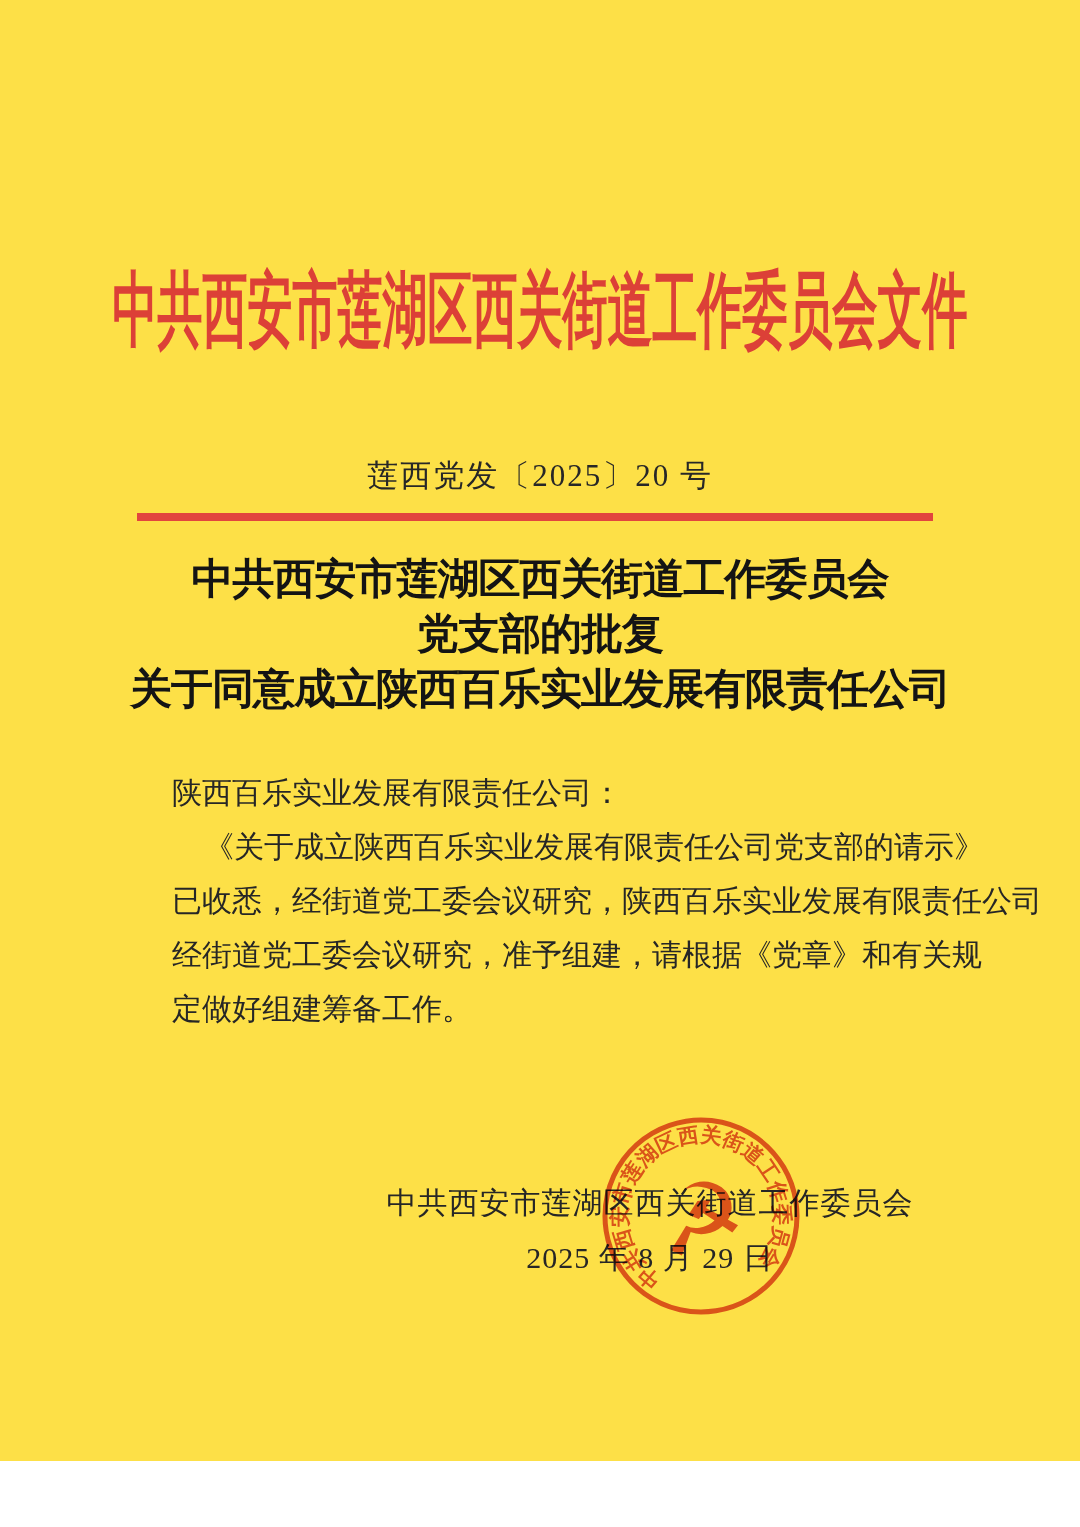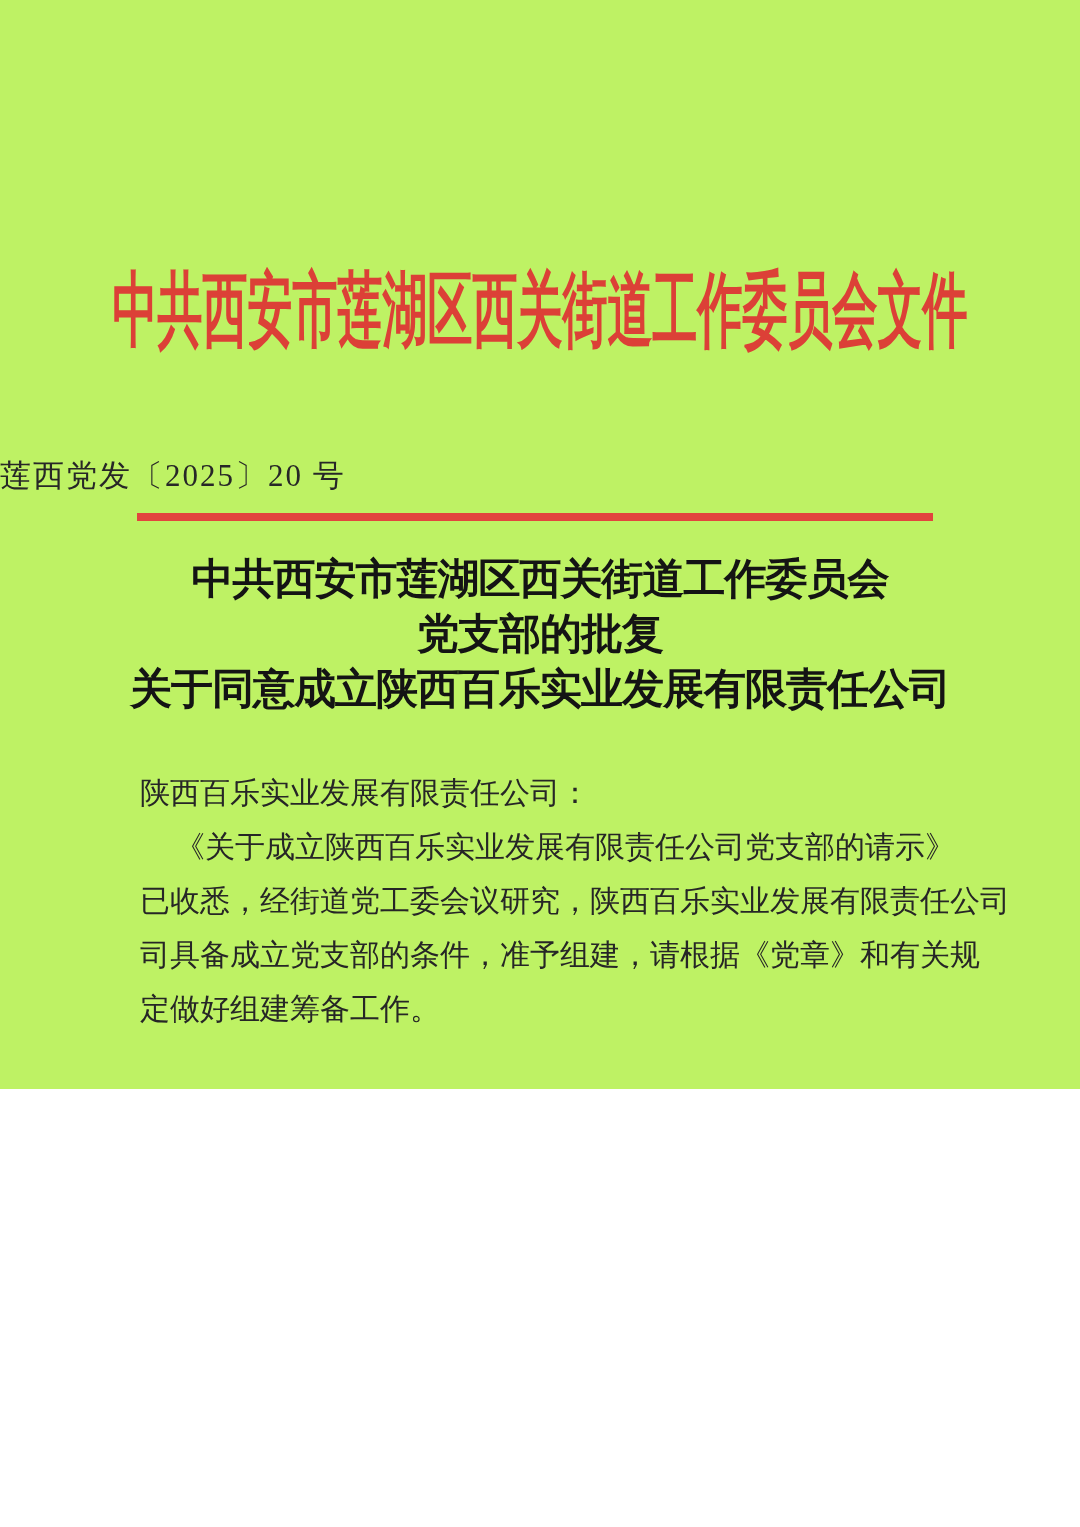--- a/index.html
+++ b/index.html
@@ -1,20 +1,20 @@
 <!DOCTYPE html>
 <html><head>
 <meta charset="utf-8">
 <style>
   html, body { margin: 0; padding: 0; background: #ffffff; }
   .page {
     position: relative;
     width: 1080px;
-    height: 1089px;
-    background: #bef264;
+    height: 1461px;
+    background: #fde047;
     overflow: hidden;
     font-family: "Liberation Serif", "DejaVu Serif", serif;
     color: #222;
   }
   
   .red-header {
     position: absolute;
     left: 0; top: 256px;
     width: 1080px;
     text-align: center;
@@ -24,20 +24,21 @@
     color: #dc4037;
     transform: scaleY(1.82);
     transform-origin: center top;
     letter-spacing: 0px;
   }
   
   .doc-number {
     position: absolute;
     left: 0; top: 455px;
     width: 1080px;
+    text-align: center;
     font-size: 31px;
     letter-spacing: 2px;
     color: #272727;
     white-space: nowrap;
   }
   
   .red-line {
     position: absolute;
     left: 137px; top: 513px;
     width: 796px; height: 8px;
@@ -57,21 +58,21 @@
   }
   
   .doc-body {
     position: absolute;
     left: 140px; top: 766px;
     width: 815px;
     font-size: 30px;
     line-height: 54px;
     color: #262626;
   }
-  .doc-body .line { white-space: nowrap; }
+  .doc-body .line { white-space: nowrap; margin-left: 32px; }
   .indent-1 { text-indent: 32px; text-align: right; }
   .indent-2 { text-indent: 60px; }
   
   .signature {
     position: absolute;
     left: 220px; top: 1183px;
     width: 860px;
     text-align: center;
     font-size: 30px;
     letter-spacing: 1px;
@@ -112,21 +113,21 @@
   <div class="doc-title">
     <div>中共西安市莲湖区西关街道工作委员会</div>
     <div>党支部的批复</div>
     <div>关于同意成立陕西百乐实业发展有限责任公司</div>
   </div>
 
   <div class="doc-body">
     <div class="line">陕西百乐实业发展有限责任公司：</div>
     <div class="line indent-1">《关于成立陕西百乐实业发展有限责任公司党支部的请示》</div>
     <div class="line">已收悉，经街道党工委会议研究，陕西百乐实业发展有限责任公司</div>
-    <div class="line">司具备成立党支部的条件，准予组建，请根据《党章》和有关规</div>
+    <div class="line">经街道党工委会议研究，准予组建，请根据《党章》和有关规</div>
     <div class="line">定做好组建筹备工作。</div>
   </div>
 
   <div class="signature">中共西安市莲湖区西关街道工作委员会</div>
 
   <div class="sign-date">2025 年 8 月 29 日</div>
 
   <svg class="seal" viewBox="0 0 208 208" aria-hidden="true">
     <circle cx="104" cy="104" r="96" fill="none" stroke="#d7493f" stroke-width="5"></circle>
     <path id="sealArc" d="M 56.4 160.7 A 74 74 0 1 1 151.6 160.7" fill="none"></path>

